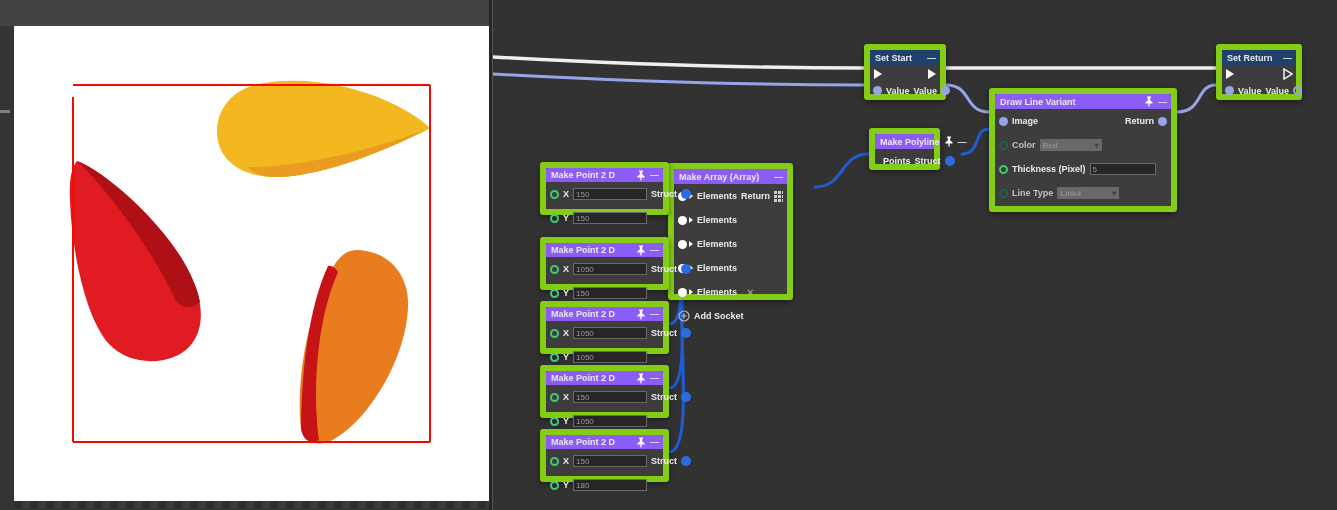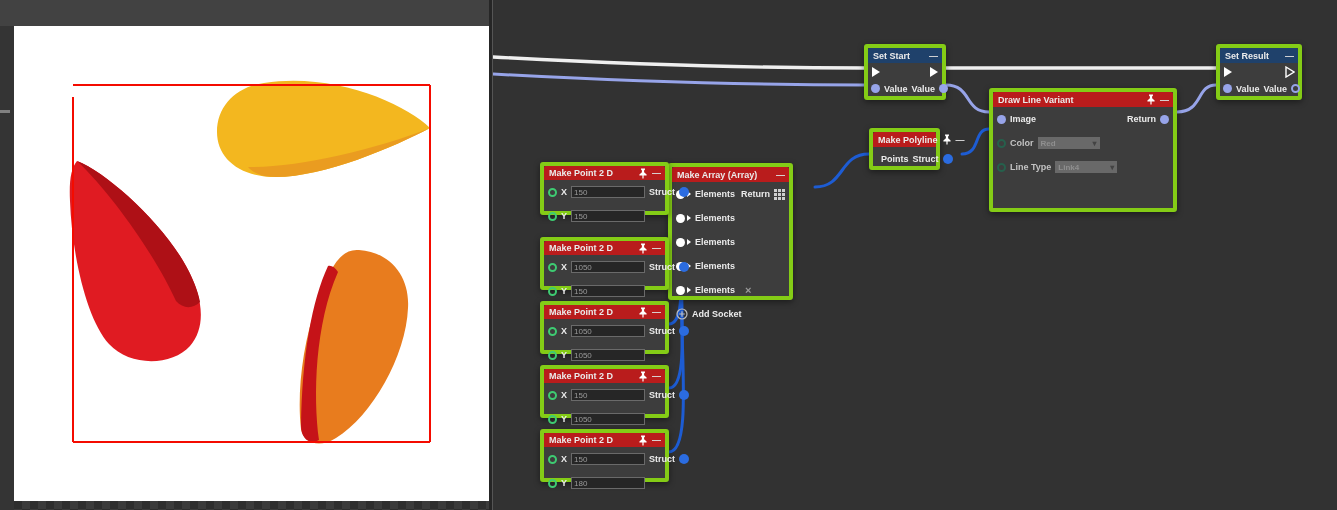--- a/index.html
+++ b/index.html
@@ -14,26 +14,26 @@
                    background: conic-gradient(#3b3b3b 25%, #2e2e2e 0 50%, #3b3b3b 0 75%, #2e2e2e 0) 0 0 / 16px 16px; }
   .preview-image { position:absolute; left:14px; top:26px; width:475px; height:475px; }
   .splitter-tick { position:absolute; left:0; top:110px; width:10px; height:3px; background:#808080; }
   .panel-divider { position:absolute; left:489px; top:0; width:4px; height:510px;
                    background:#262626; border-right:1px solid #555; }
 
   
   .editor { position:absolute; left:493px; top:0; width:844px; height:510px; background:#323232; z-index:0; }
   .wire-layer { position:absolute; left:0; top:0; width:1337px; height:510px; z-index:1; pointer-events:none; }
 
-  .node { position:absolute; z-index:2; background:#3d3d3d; border:4px solid #84cc16;
+  .node { position:absolute; z-index:2; background:#3d3d3d; border:6px solid #84cc16;
           border-radius:3px; box-shadow:0 2px 6px rgba(0,0,0,.45);
           font-size:9px; font-weight:bold; color:#ebebeb; }
   .node-header { height:15px; display:flex; align-items:center; gap:4px; padding:0 5px;
                  border-radius:2px 2px 0 0; white-space:nowrap; }
-  .hdr-green { background:#b91c1c; }
+  .hdr-green { background:#8b5cf6; }
   .hdr-blue  { background:#1f416b; }
   .node-title { flex:1; font-size:9px; }
   .collapse-btn { color:#dcdcdc; font-size:9px; letter-spacing:-1px; }
   .pin { display:flex; align-items:center; }
 
   .row { display:flex; align-items:center; gap:4px; padding:12px 4px; height:17px; position:relative; }
   .lbl { white-space:nowrap; }
   .lbl-dim { color:#c2c2c2; }
   .ml-auto { margin-left:auto; }
 
@@ -132,21 +132,21 @@
   <div class="row">
     <span class="sock sock-value"></span>
     <span class="lbl">Value</span>
     <span class="lbl ml-auto">Value</span>
     <span class="sock sock-value"></span>
   </div>
 </div>
 
 <div class="node set-node" id="node-set-result">
   <div class="node-header hdr-blue">
-    <span class="node-title">Set Result</span>
+    <span class="node-title">Set Return</span>
     <span class="collapse-btn">—</span>
   </div>
   <div class="row">
     <svg width="10" height="12">
         <polygon points="1,1 9,6 1,11" fill="#fff"></polygon>
       </svg>
     <svg class="ml-auto" width="10" height="12">
         <polygon points="1,1 9,6 1,11" fill="none" stroke="#fff" stroke-width="1.4"></polygon>
       </svg>
   </div>
@@ -174,20 +174,25 @@
     <span class="lbl ml-auto">Return</span>
     <span class="sock sock-value"></span>
   </div>
   <div class="row">
     <span class="sock sock-num-dim"></span>
     <span class="lbl lbl-dim">Color</span>
     <span class="dropdown">
       <span class="dd-val">Red</span>
       <span class="chev">▾</span>
     </span>
+  </div>
+  <div class="row">
+    <span class="sock sock-num"></span>
+    <span class="lbl">Thickness (Pixel)</span>
+    <input class="tfield w66" value="5" style="">
   </div>
   <div class="row">
     <span class="sock sock-num-dim"></span>
     <span class="lbl lbl-dim">Line Type</span>
     <span class="dropdown">
       <span class="dd-val">Link4</span>
       <span class="chev">▾</span>
     </span>
   </div>
 </div>

